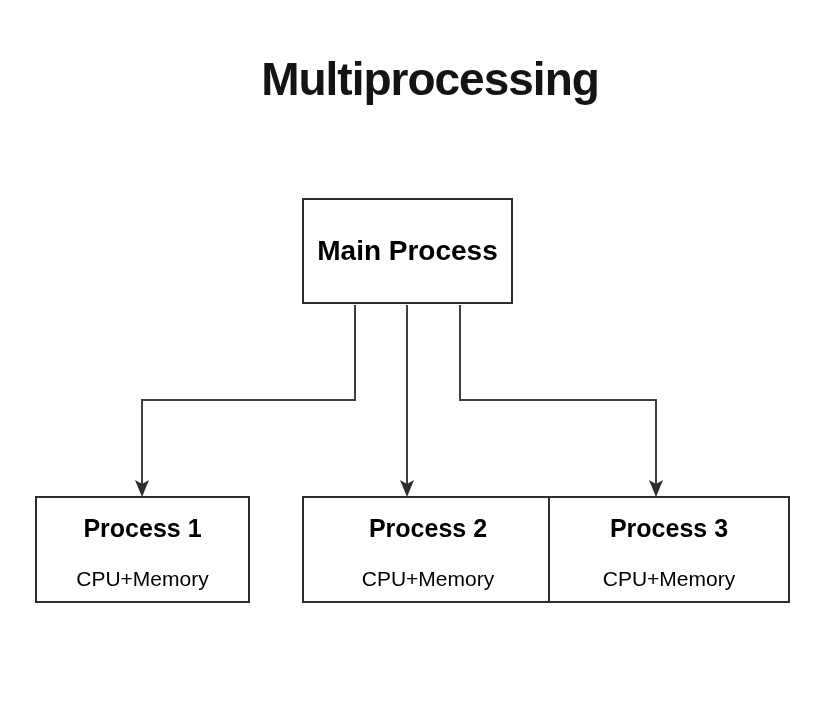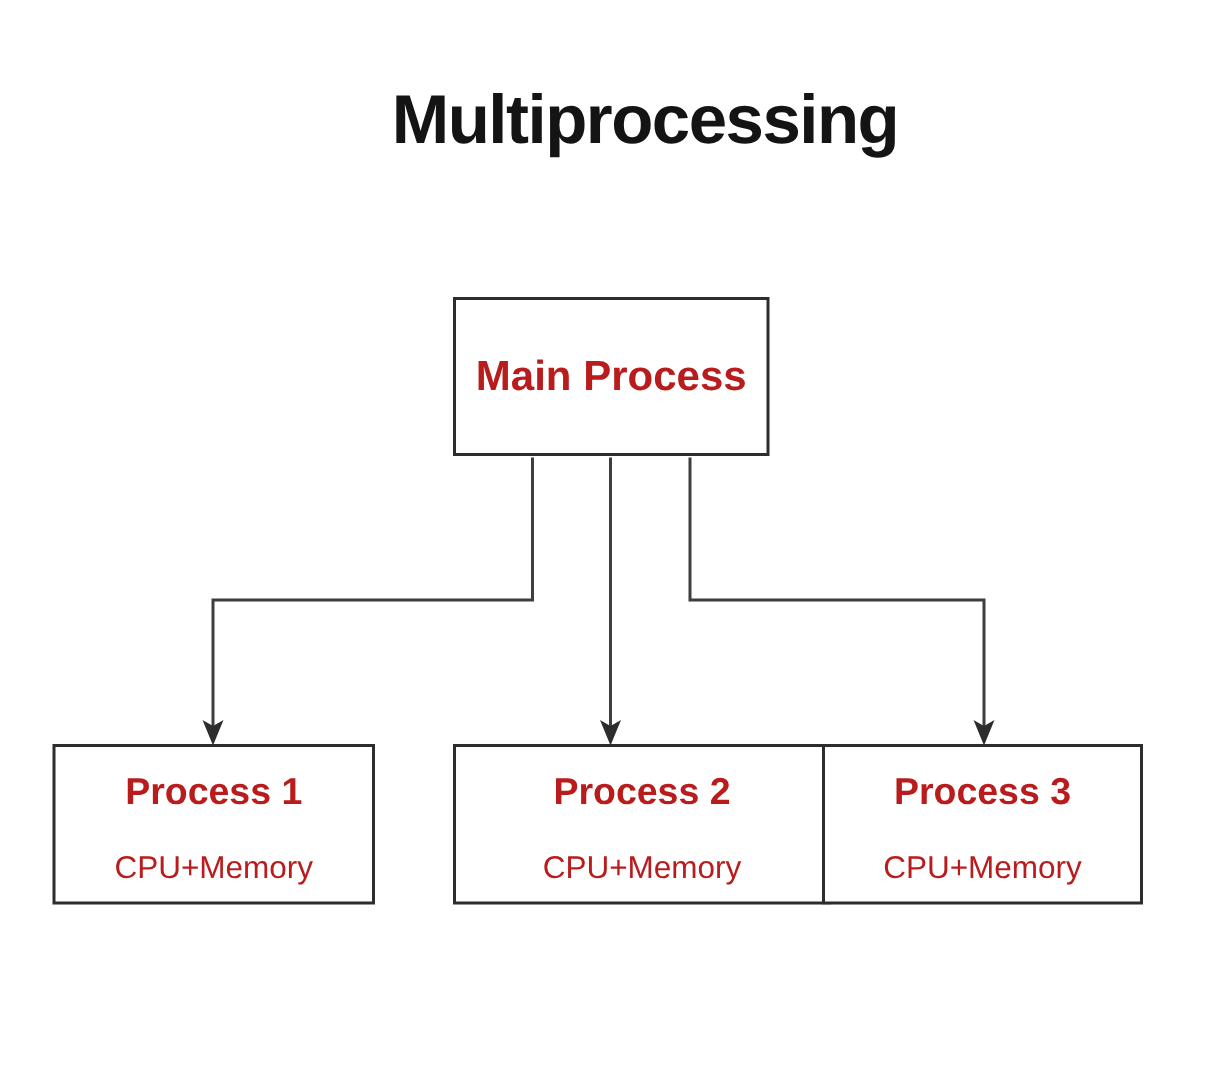--- a/index.html
+++ b/index.html
@@ -37,21 +37,21 @@
   }
   .node {
     position: absolute;
     box-sizing: border-box;
     background: #ffffff;
     border: 2px solid #2d2d2d;
     display: flex;
     flex-direction: column;
     align-items: center;
     justify-content: center;
-    color: #b91c1c;
+    color: #000000;
     text-align: center;
   }
   .node-main {
     left: 302px;
     top: 198px;
     width: 211px;
     height: 106px;
   }
   .node-main .node-label {
     font-size: 28px;
@@ -68,21 +68,21 @@
     font-weight: bold;
     line-height: 1;
   }
   .node-child .node-sublabel {
     font-size: 21px;
     font-weight: normal;
     line-height: 1;
   }
   .node-p1 { left: 35px;  width: 215px; }
   .node-p2 { left: 302px; width: 252px; }
-  .node-p3 { left: 548px; width: 214px; }
+  .node-p3 { left: 548px; width: 242px; }
 
   .edge-path {
     fill: none;
     stroke: #3e3e3e;
     stroke-width: 2;
   }
   .edge-arrowhead {
     fill: #2d2d2d;
     stroke: none;
   }

